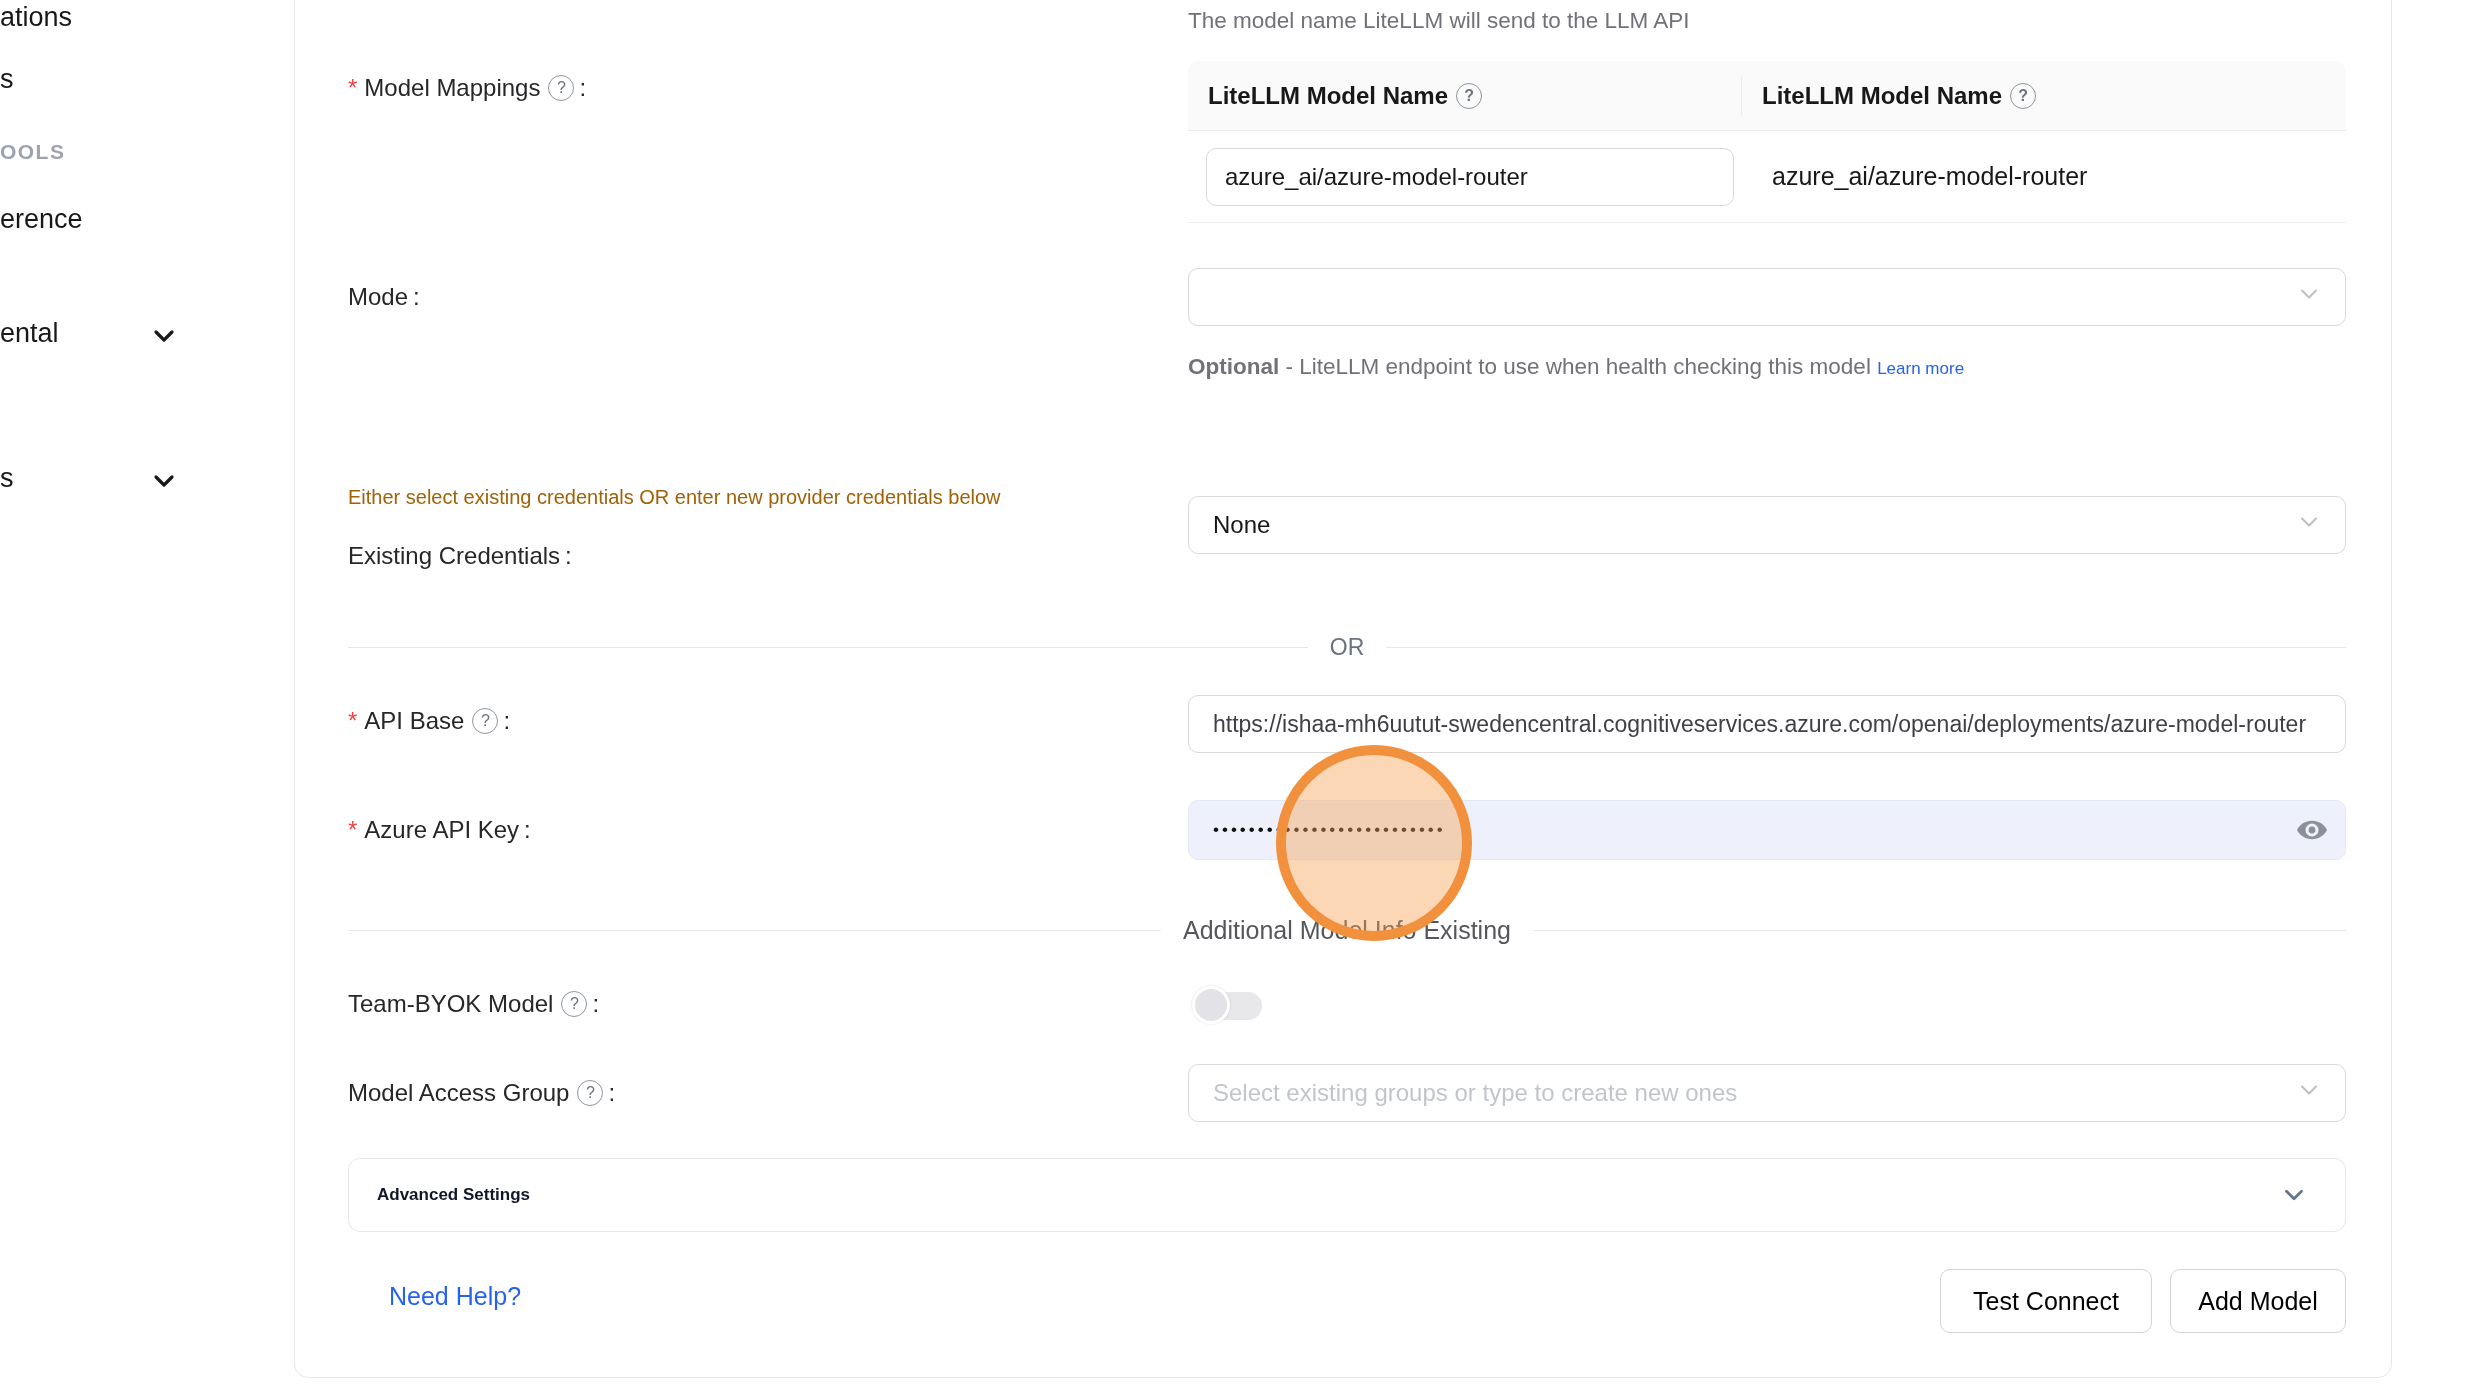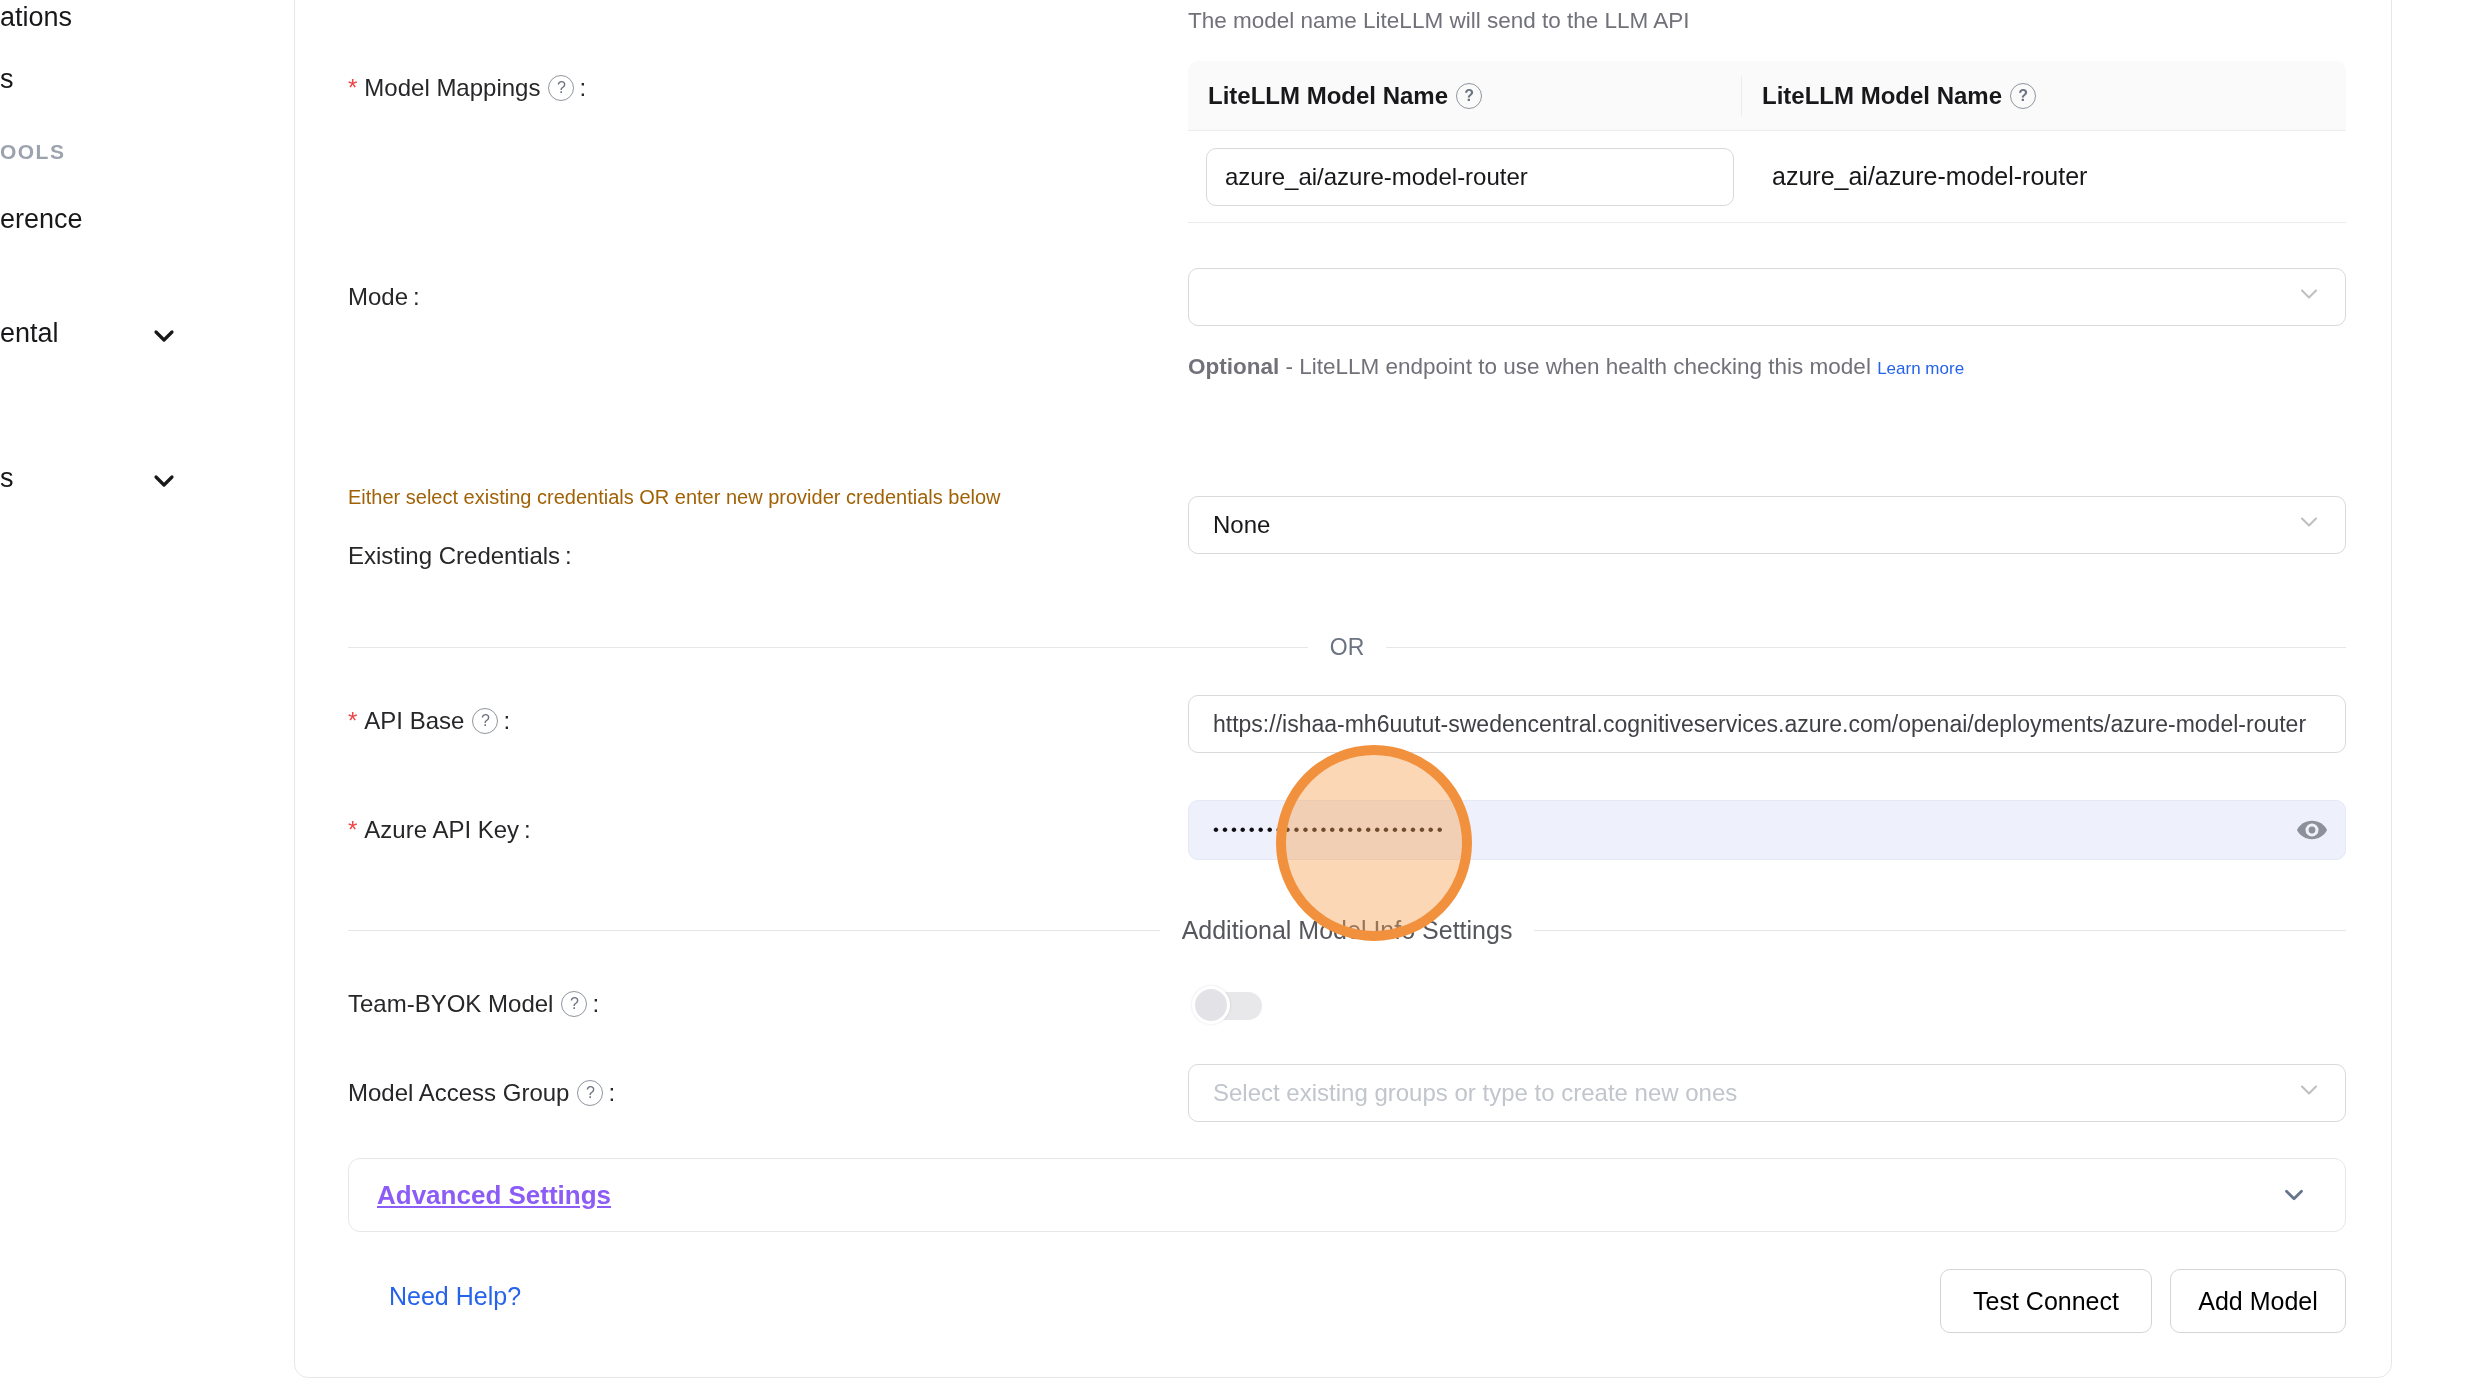--- a/index.html
+++ b/index.html
@@ -59,21 +59,21 @@
   
   .toggle { position:absolute; left:1192px; top:986px; width:70px; height:38px; cursor:pointer; }
   .toggle .track { position:absolute; left:8px; top:6px; width:62px; height:28px; background:#e8e8ea; border-radius:14px; }
   .toggle .knob { position:absolute; left:0; top:0; width:38px; height:38px; background:#e3e3e7;
     border:3px solid #ffffff; border-radius:50%; box-shadow:0 0 3px rgba(0,0,0,0.12); }
 
   
   .advpanel { position:absolute; left:348px; top:1158px; width:1998px; height:74px;
     border:1px solid #e5e7eb; border-radius:12px; display:flex; align-items:center;
     padding:0 36px 0 28px; cursor:pointer; background:#fff; }
-  .advpanel .advlabel { font-size:26px; font-weight:700; color:#8b5cf6; flex:1;text-decoration:underline; }
+  .advpanel .advlabel { font-size:17px; font-weight:700; color:#0f172a; flex:1; }
 
   
   .btn { position:absolute; top:1269px; height:64px; background:#fff; border:1px solid #d4d4d8;
     border-radius:10px; display:flex; align-items:center; justify-content:center;
     font-size:25px; color:#000000; cursor:pointer; }
 
   
   .click-ring { position:absolute; left:1276px; top:745px; width:196px; height:196px;
     border-radius:50%; border:10px solid #f2913d; background:rgba(246,160,80,0.42);
     pointer-events:none; z-index:30; }
@@ -192,21 +192,21 @@
       <circle cx="12" cy="12" r="4.6" fill="#eef1fb"></circle>
       <circle cx="12" cy="12" r="2.4" fill="#8c9099"></circle>
     </svg>
   </span>
 </div>
 
 <div class="click-ring"></div>
 
 <div class="tdivider" style="top:916px;">
   <span class="dline"></span>
-  <span class="dtext" style="font-size:25px;">Additional Model Info Settings</span>
+  <span class="dtext" style="font-size:25px;">Additional Model Info Existing</span>
   <span class="dline"></span>
 </div>
 
 <div class="flabel" style="top:990px;">
   <span>Team-BYOK Model</span>
   <span class="qicon">?</span>
   <span class="colon">:</span>
 </div>
 <div class="toggle">
   <span class="track"></span>

